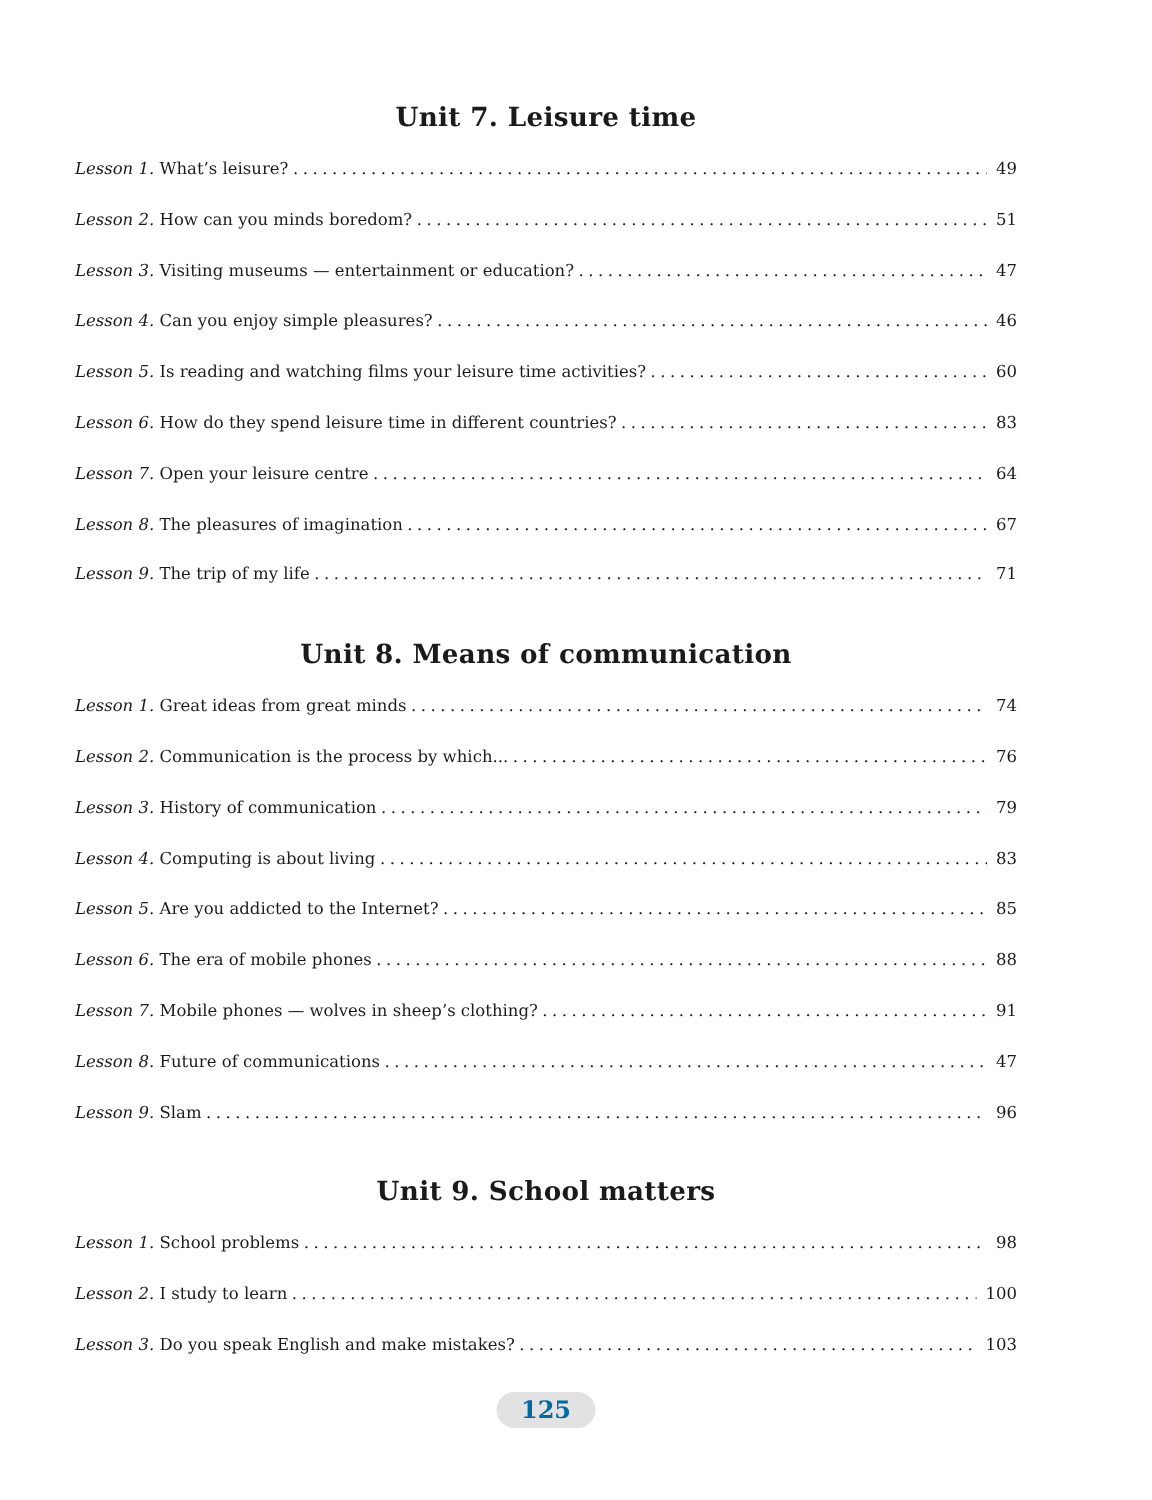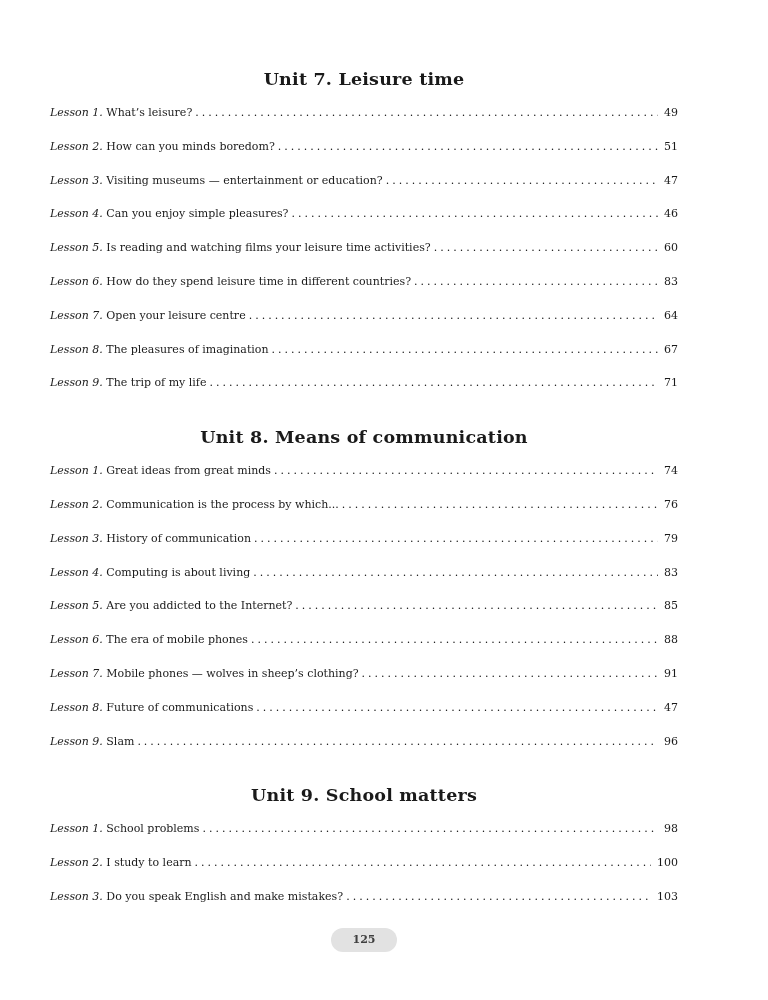--- a/index.html
+++ b/index.html
@@ -60,24 +60,24 @@
     flex-shrink: 0;
     padding-left: 6px;
   }
   .page-badge {
     width: 66px;
     height: 24px;
     margin: 14px auto 0 auto;
     background: #e2e2e2;
     border-radius: 12px;
     text-align: center;
-    font-size: 11px;
+    font-size: 16px;
     font-weight: bold;
     line-height: 24px;
-    color: #404040;
+    color: #0369a1;
   }
 </style>
 </head>
 <body>
 
 <div class="page">
   <main id="toc-root">
   <section class="unit">
     <h2 class="unit-title">Unit 7. Leisure time</h2>
     <div class="lessons">

